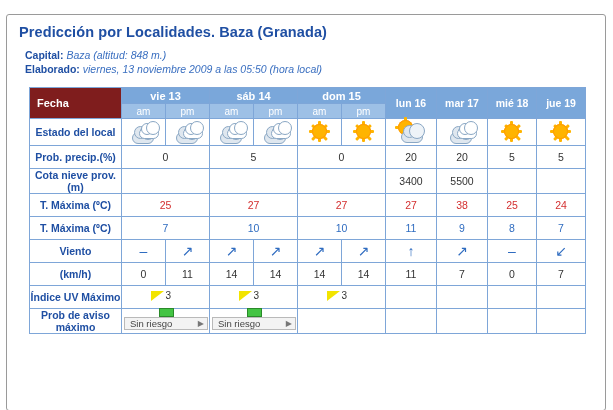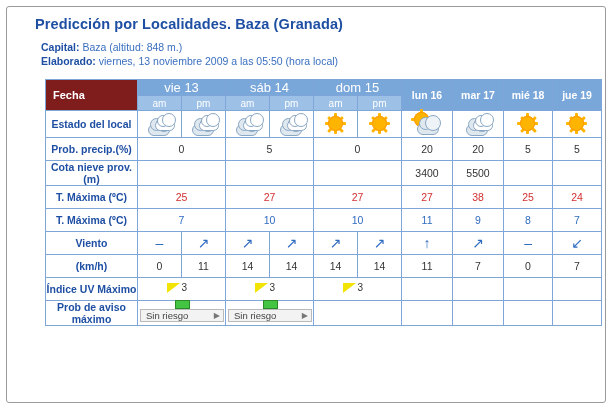--- a/index.html
+++ b/index.html
@@ -11,29 +11,28 @@
   #page {
     position: relative;
     width: 613px;
     height: 410px;
     box-sizing: border-box;
     background: #ffffff;
   }
   .outer-frame {
     position: absolute;
     left: 6px;
-    top: 6px;
+    top: 14px;
     width: 600px;
     height: 397px;
     border: 1px solid #9a9a9a;
     border-radius: 3px;
     box-sizing: border-box;
     background: #ffffff;
     overflow: hidden;
-    padding-left: 16px;
   }
   .page-title {
     color: #1f4fa3;
     font-size: 14.5px;
     font-weight: bold;
     padding: 9px 0 0 12px;
     letter-spacing: 0.1px;
   }
   .meta {
     padding: 9px 0 0 18px;
@@ -41,20 +40,21 @@
     line-height: 13.5px;
     color: #2b5fb0;
   }
   .meta .lbl {
     font-weight: bold;
     color: #1f4fa3;
   }
   .meta .val {
     color: #3a6fc0;
     font-weight: normal;
+    font-style: italic;
   }
   table.fc {
     border-collapse: collapse;
     margin: 11px 0 0 22px;
     width: 556px;
     table-layout: fixed;
     font-size: 10.5px;
     color: #333;
   }
   table.fc td, table.fc th {
@@ -73,22 +73,22 @@
   }
   thead th.fecha-h {
     text-align: left;
     padding-left: 7px;
     background: #7f1d1d;
     width: 92px;
   }
   thead th.daygrp {
     background: #7aa7da;
     color: #ffffff;
-    font-weight: normal;
-    font-size: 13px;
+    font-weight: bold;
+    font-size: 11px;
     height: 15px;
   }
   thead th.ampm {
     background: #9dc0e6;
     color: #ffffff;
     font-weight: normal;
     font-size: 10px;
     height: 14px;
   }
   thead th.single {

